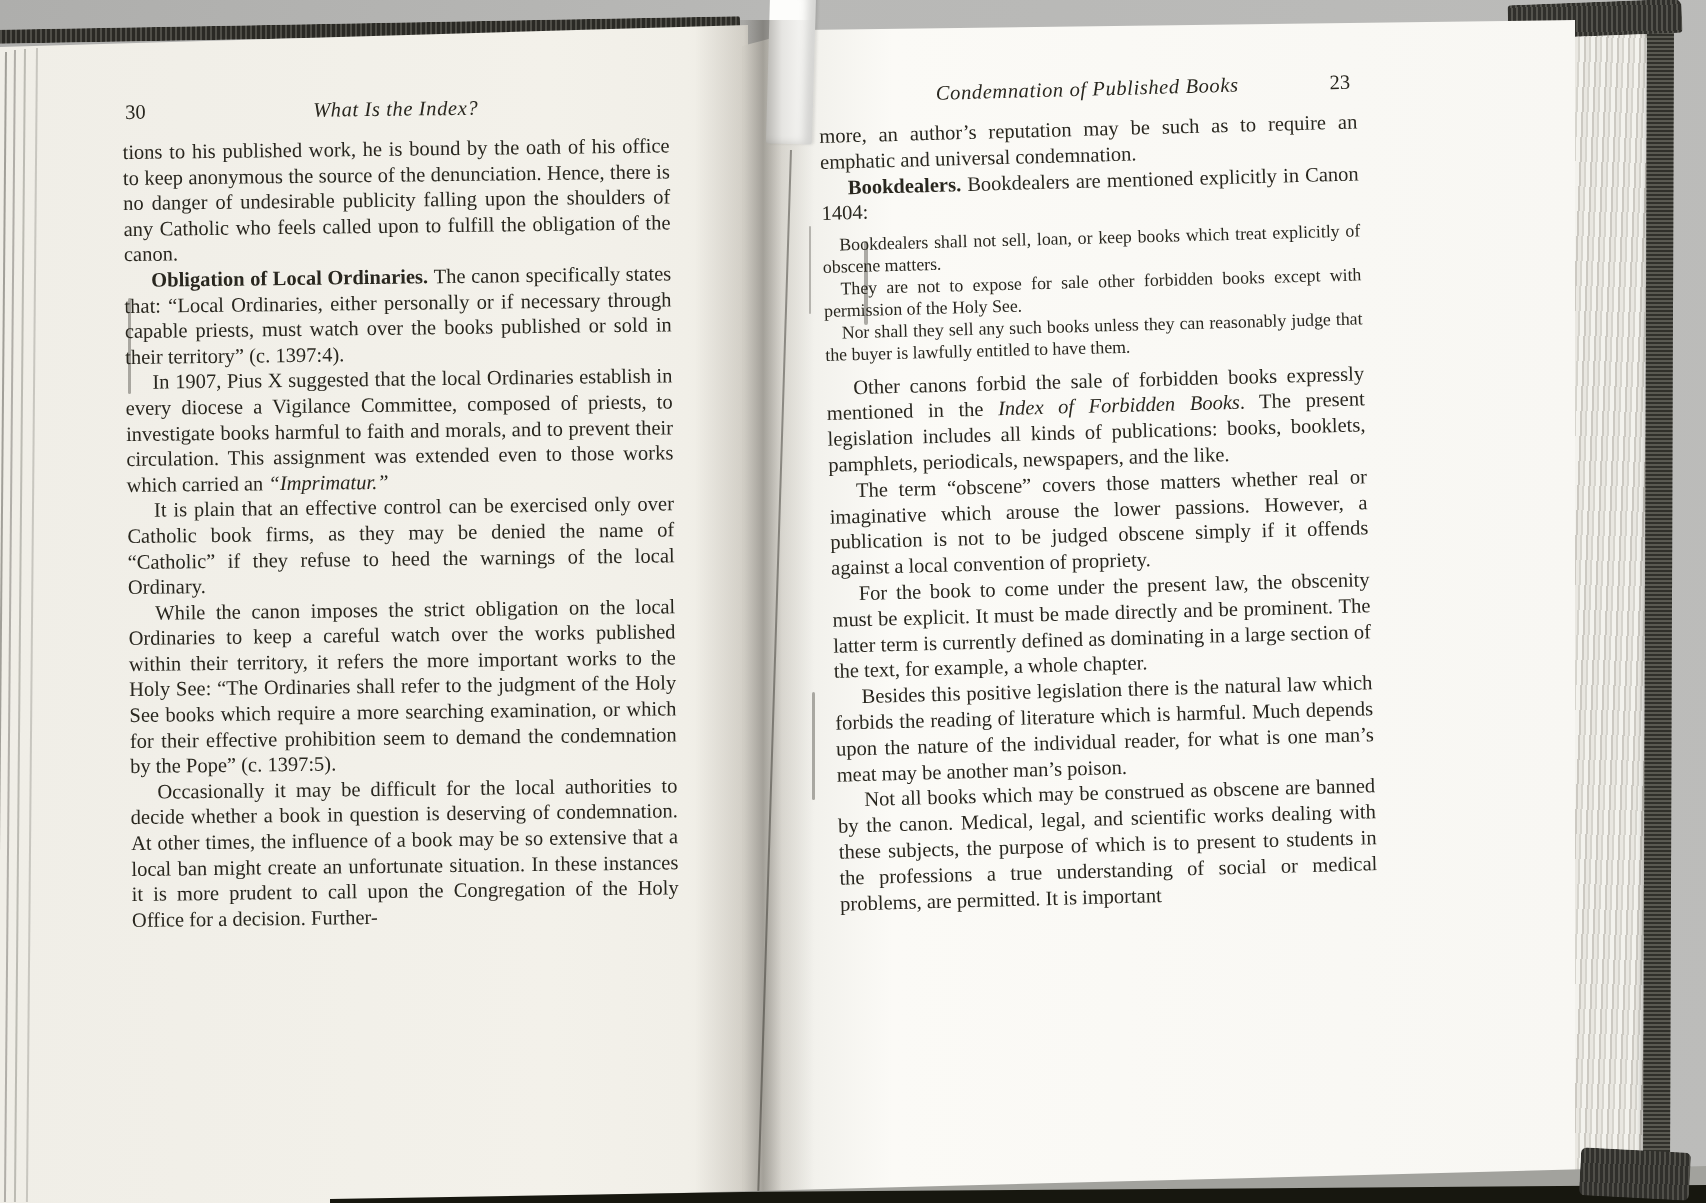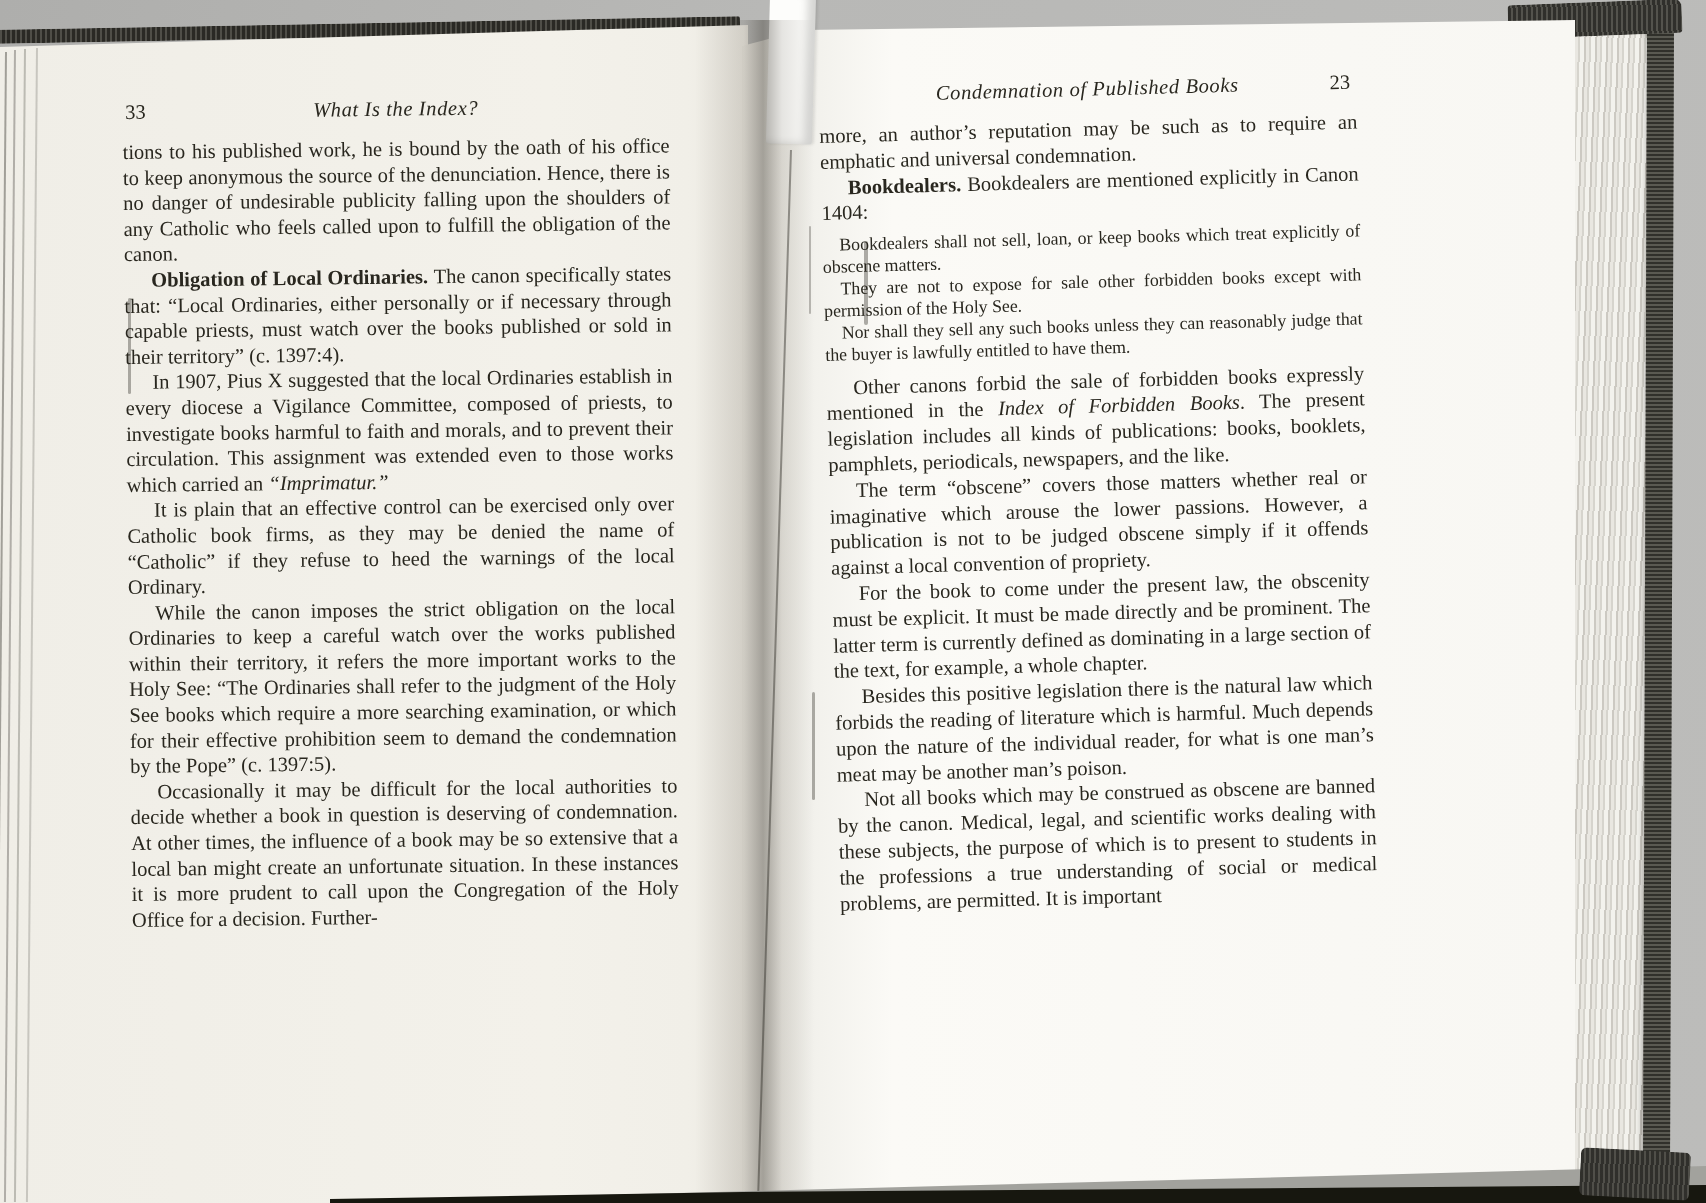--- a/index.html
+++ b/index.html
@@ -137,21 +137,21 @@
   <div class="left-page-edge-line" style="left:24px;top:49px;height:1153px;opacity:.65;"></div>
   <div class="left-page-edge-line" style="left:36px;top:48px;height:1154px;opacity:.5;"></div>
 
   <div class="pencil-mark" style="left:128px;top:298px;width:3px;height:96px;"></div>
   <div class="pencil-mark" style="left:809px;top:226px;width:2px;height:88px;opacity:.8;"></div>
   <div class="pencil-mark" style="left:864px;top:241px;width:4px;height:84px;"></div>
   <div class="pencil-mark" style="left:812px;top:692px;width:3px;height:108px;"></div>
 
   <div class="page-col left-col">
     <div class="running-head">
-      <span class="pagenum pagenum-left">33</span>
+      <span class="pagenum pagenum-left">30</span>
       <span>What Is the Index?</span>
     </div>
     <p class="para"><span>tions to his published work, he is bound by the oath of his office to keep anonymous the source of the denunciation. Hence, there is no danger of undesirable publicity falling upon the shoulders of any Catholic who feels called upon to fulfill the obligation of the canon.</span></p>
     <p class="para ind"><span class="run-b">Obligation of Local Ordinaries. </span><span>The canon specifically states that: “Local Ordinaries, either personally or if necessary through capable priests, must watch over the books published or sold in their territory” (c. 1397:4).</span></p>
     <p class="para ind"><span>In 1907, Pius X suggested that the local Ordinaries establish in every diocese a Vigilance Committee, composed of priests, to investigate books harmful to faith and morals, and to prevent their circulation. This assignment was extended even to those works which carried an </span><span class="run-i">“Imprimatur.”</span></p>
     <p class="para ind"><span>It is plain that an effective control can be exercised only over Catholic book firms, as they may be denied the name of “Catholic” if they refuse to heed the warnings of the local Ordinary.</span></p>
     <p class="para ind"><span>While the canon imposes the strict obligation on the local Ordinaries to keep a careful watch over the works published within their territory, it refers the more important works to the Holy See: “The Ordinaries shall refer to the judgment of the Holy See books which require a more searching examination, or which for their effective prohibition seem to demand the condemnation by the Pope” (c. 1397:5).</span></p>
     <p class="para ind"><span>Occasionally it may be difficult for the local authorities to decide whether a book in question is deserving of condemnation. At other times, the influence of a book may be so extensive that a local ban might create an unfortunate situation. In these instances it is more prudent to call upon the Congregation of the Holy Office for a decision. Further-</span></p>
   </div>
 

